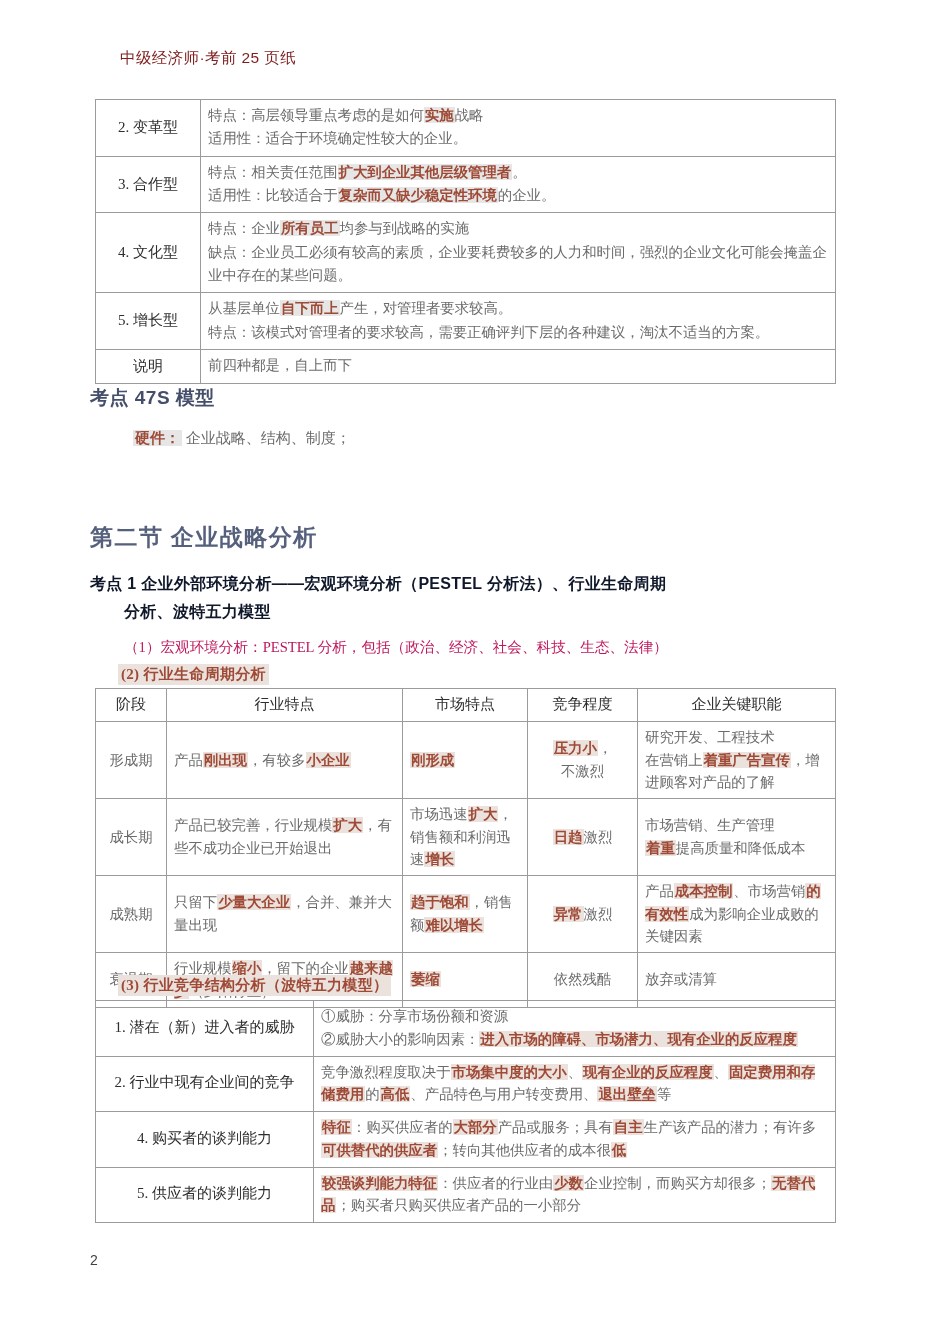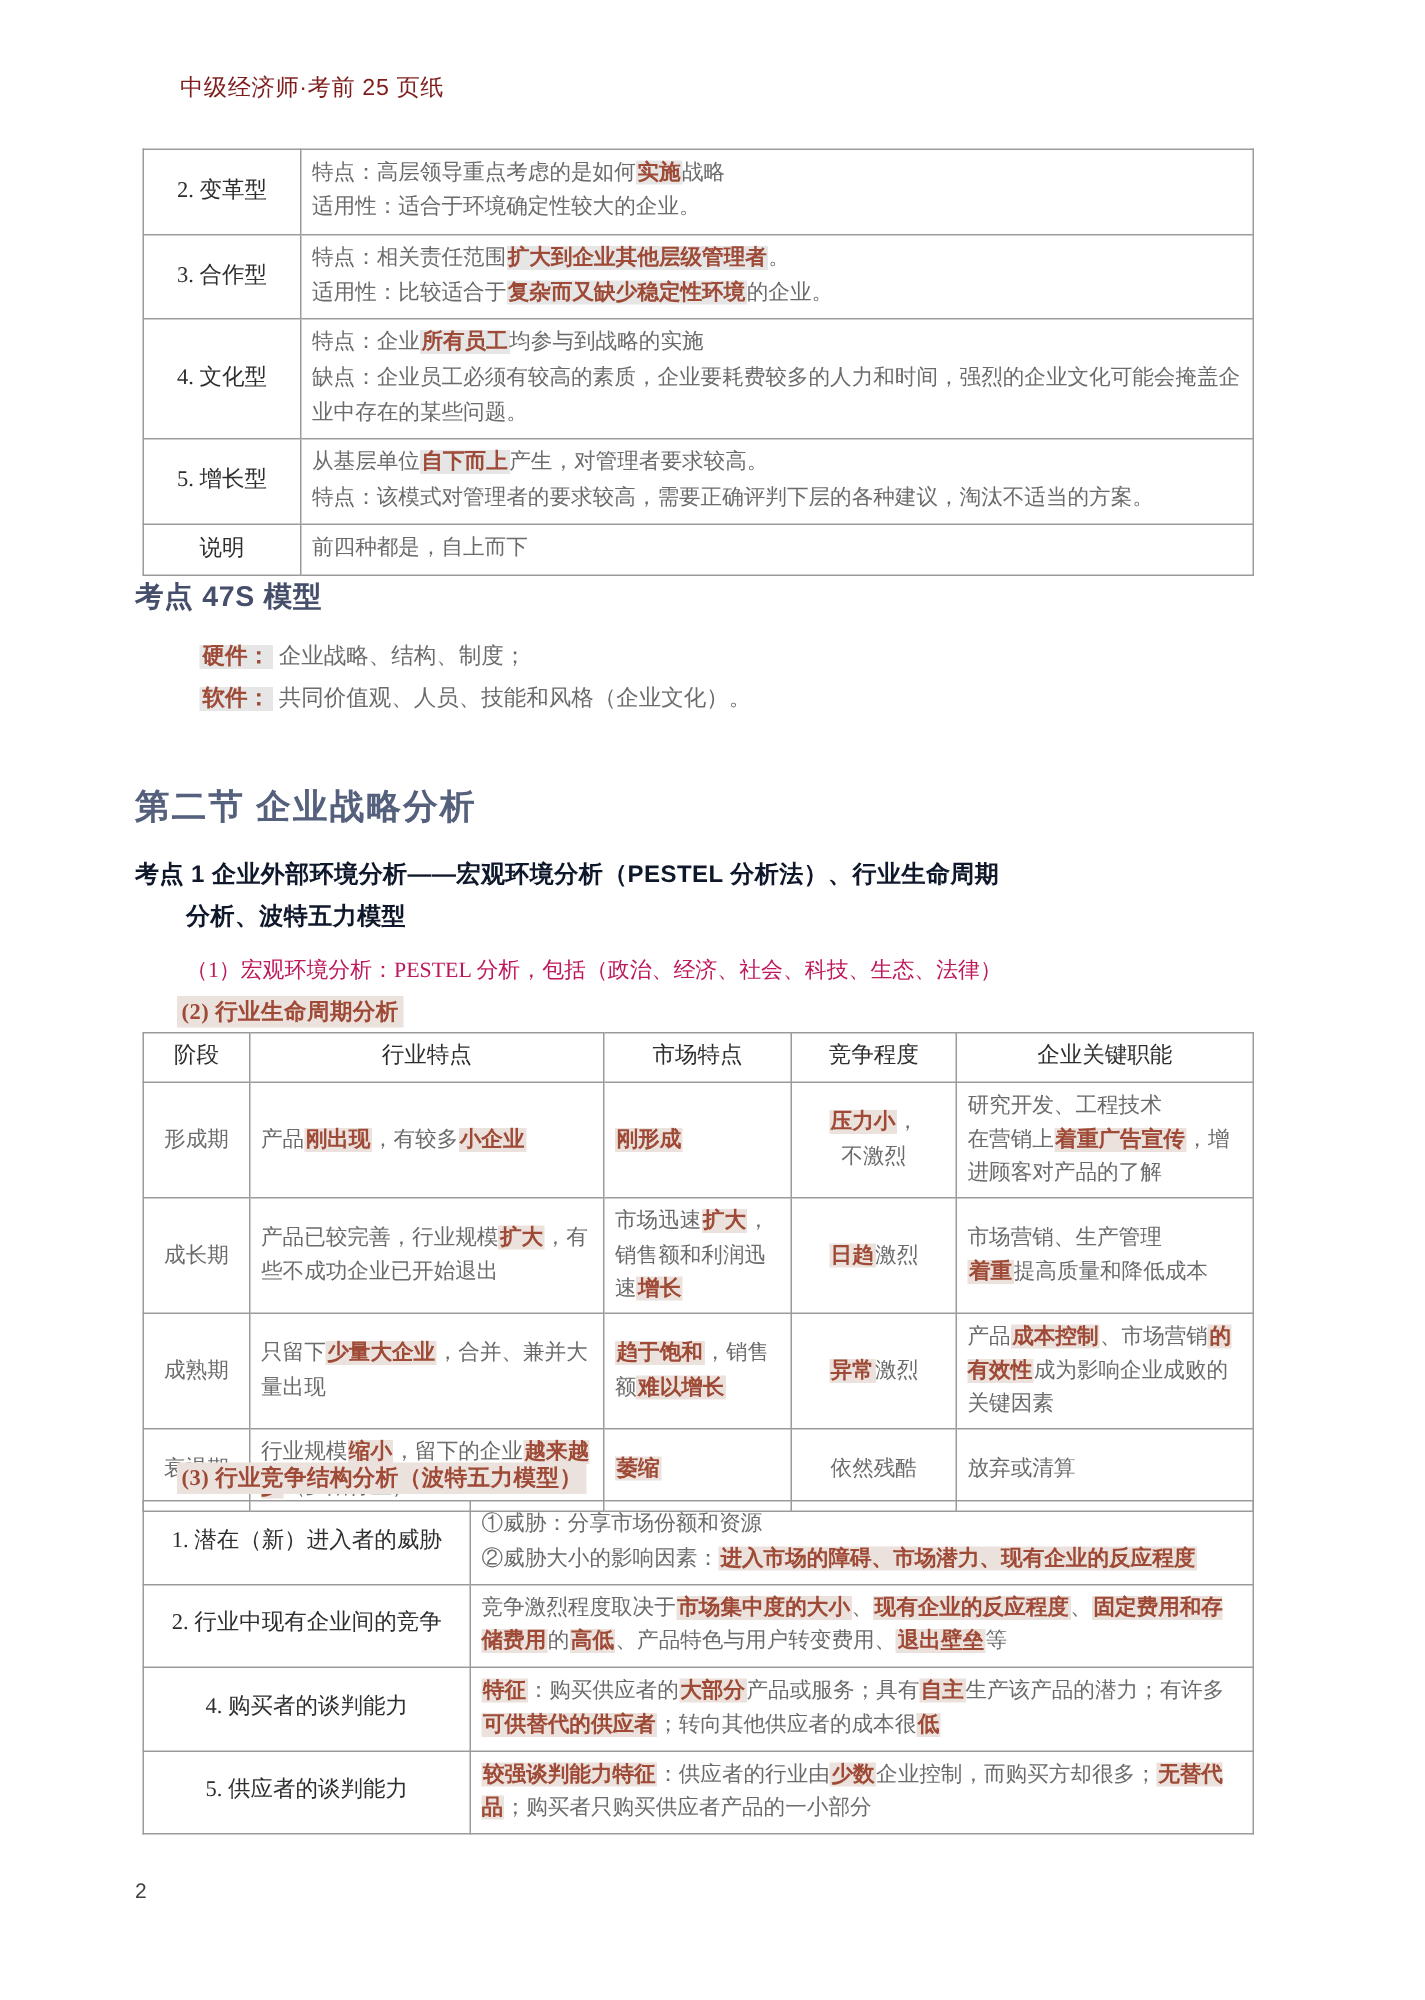--- a/index.html
+++ b/index.html
@@ -182,24 +182,20 @@
           </tr>
         </tbody>
     </table>
   </div>
 
   <div class="blk kaodian" style="left:90px; top:385px;">考点 47S 模型</div>
   <div class="blk kv-list" style="left:133px; top:425px; width:700px;">
     <div>
       <span class="k">硬件：</span>
       <span>企业战略、结构、制度；</span>
-    </div>
-    <div>
-      <span class="k">软件：</span>
-      <span>共同价值观、人员、技能和风格（企业文化）。</span>
     </div>
   </div>
 
   <div class="blk jie-title" style="left:90px; top:522px; width:760px;">第二节 企业战略分析</div>
 
   <div class="blk kaodian-big" style="left:90px; top:570px; width:775px;">
     <span>考点 1 企业外部环境分析——宏观环境分析（PESTEL 分析法）、行业生命周期</span>
     <span class="l2">分析、波特五力模型</span>
   </div>
 

